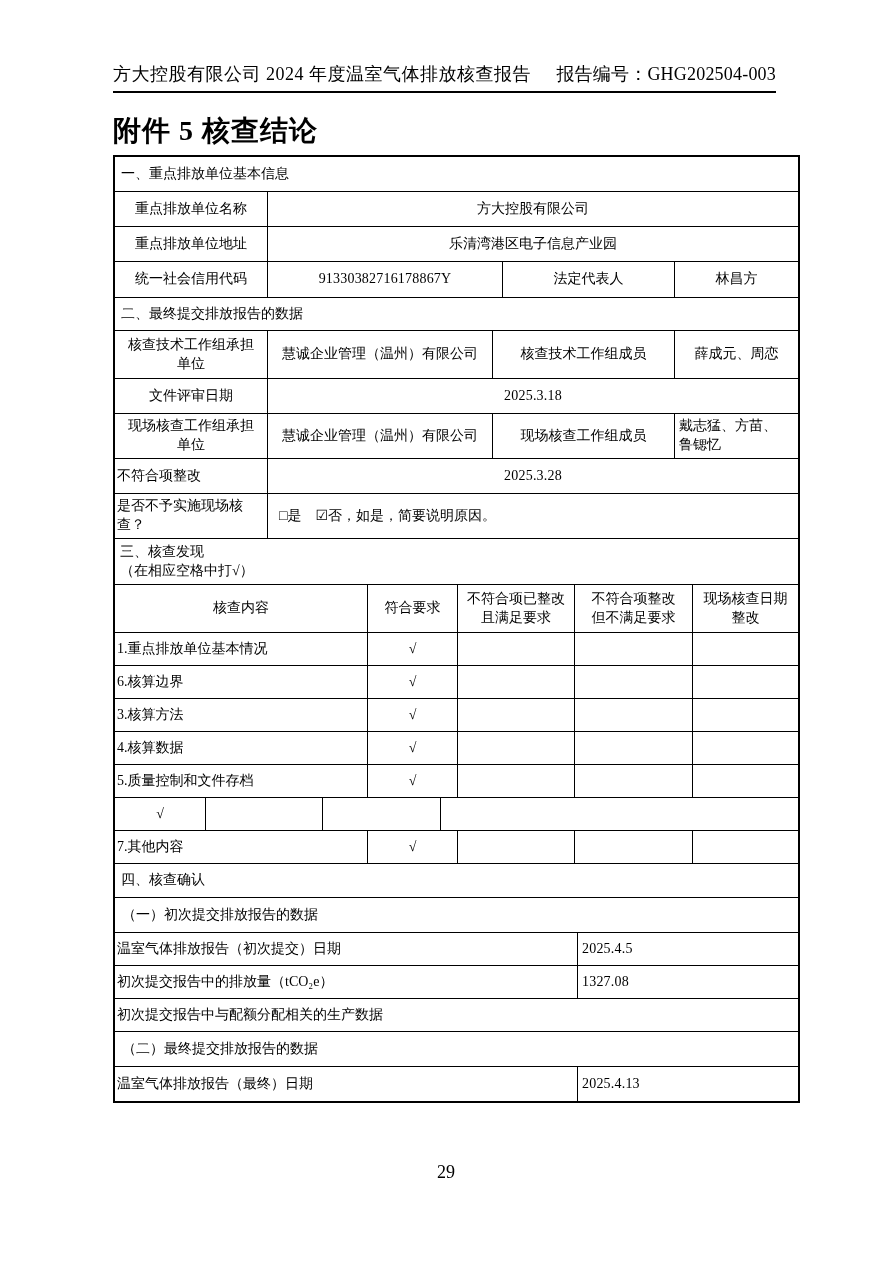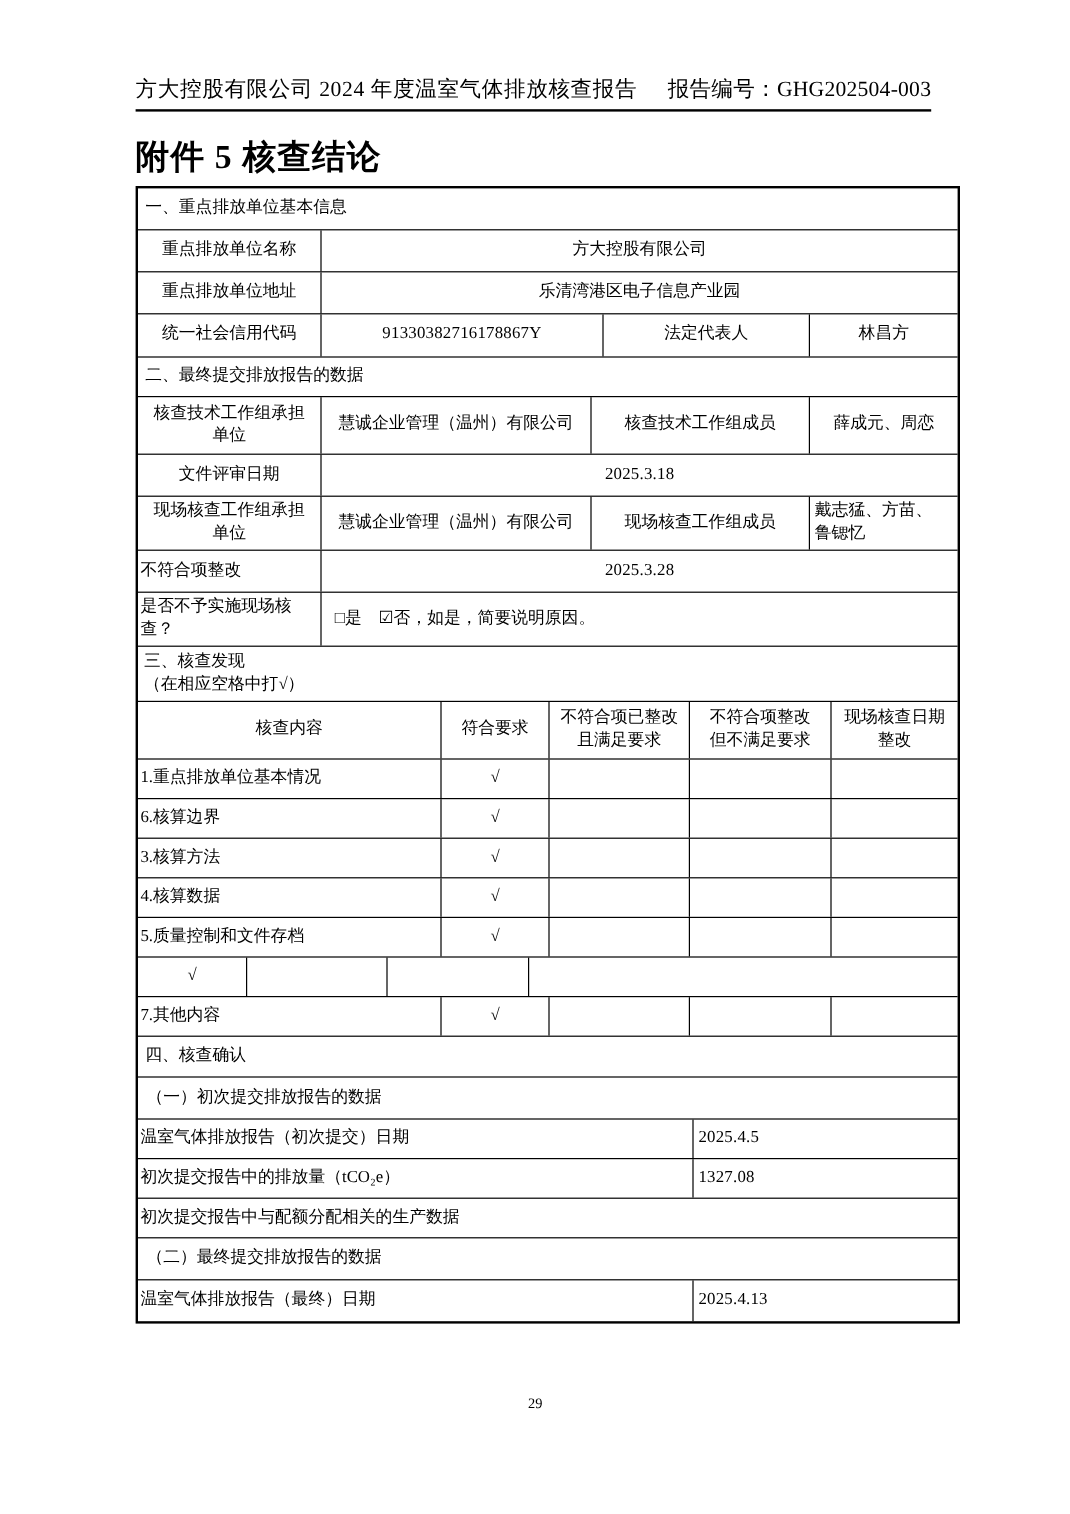--- a/index.html
+++ b/index.html
@@ -44,21 +44,21 @@
   .l{justify-content:flex-start;text-align:left;}
   .multi{white-space:pre-line;}
   .sec{padding-left:6px;}
   .sub{padding-left:7px;}
   .pad2{padding-left:2px;}
   .pad10{padding-left:11px;}
   .num{letter-spacing:0.2px;}
   
   .page-number{
     position:absolute;left:0;top:1162px;width:100%;
-    text-align:center;font-size:12px;
+    text-align:center;font-size:18px;
   }
 </style>
 </head>
 <body>
 
 <div class="page">
 
   <div class="doc-header">
     <span>方大控股有限公司 2024 年度温室气体排放核查报告</span>
     <span class="num">报告编号：GHG202504-003</span>

